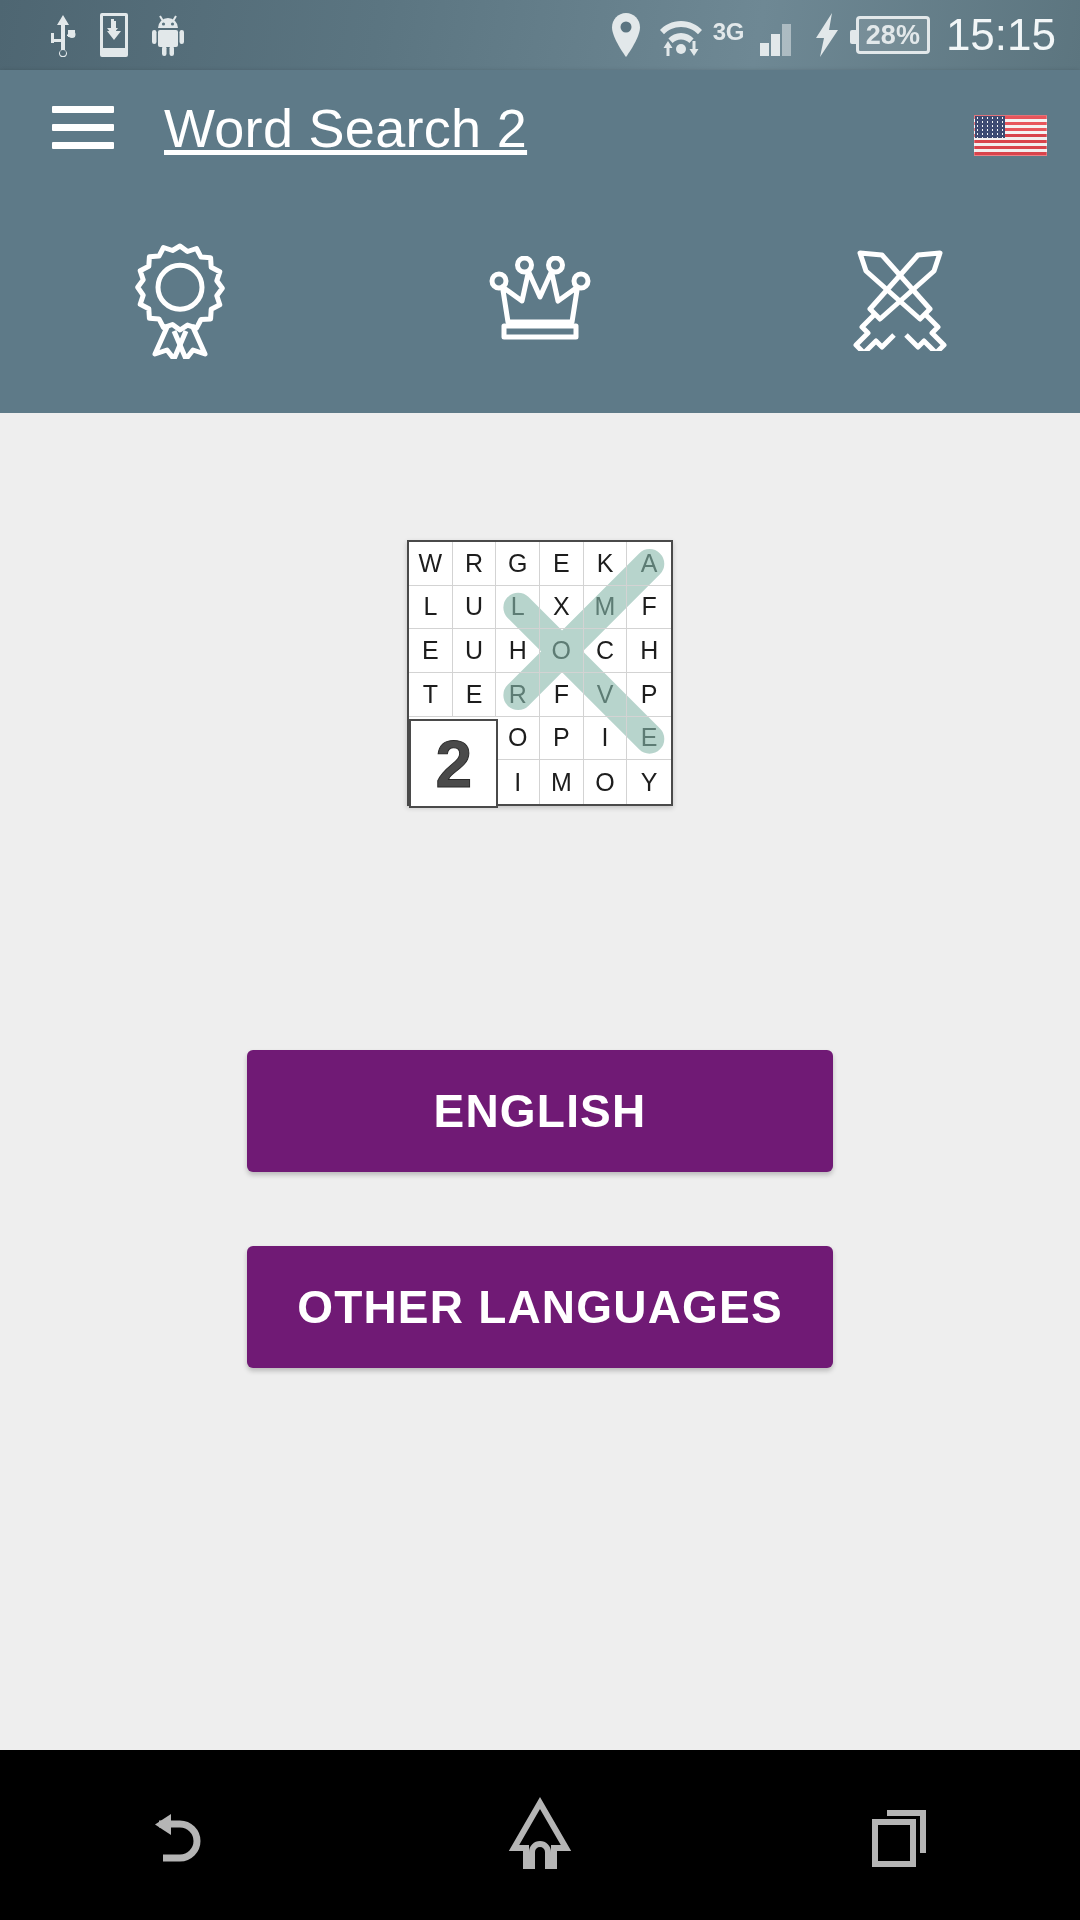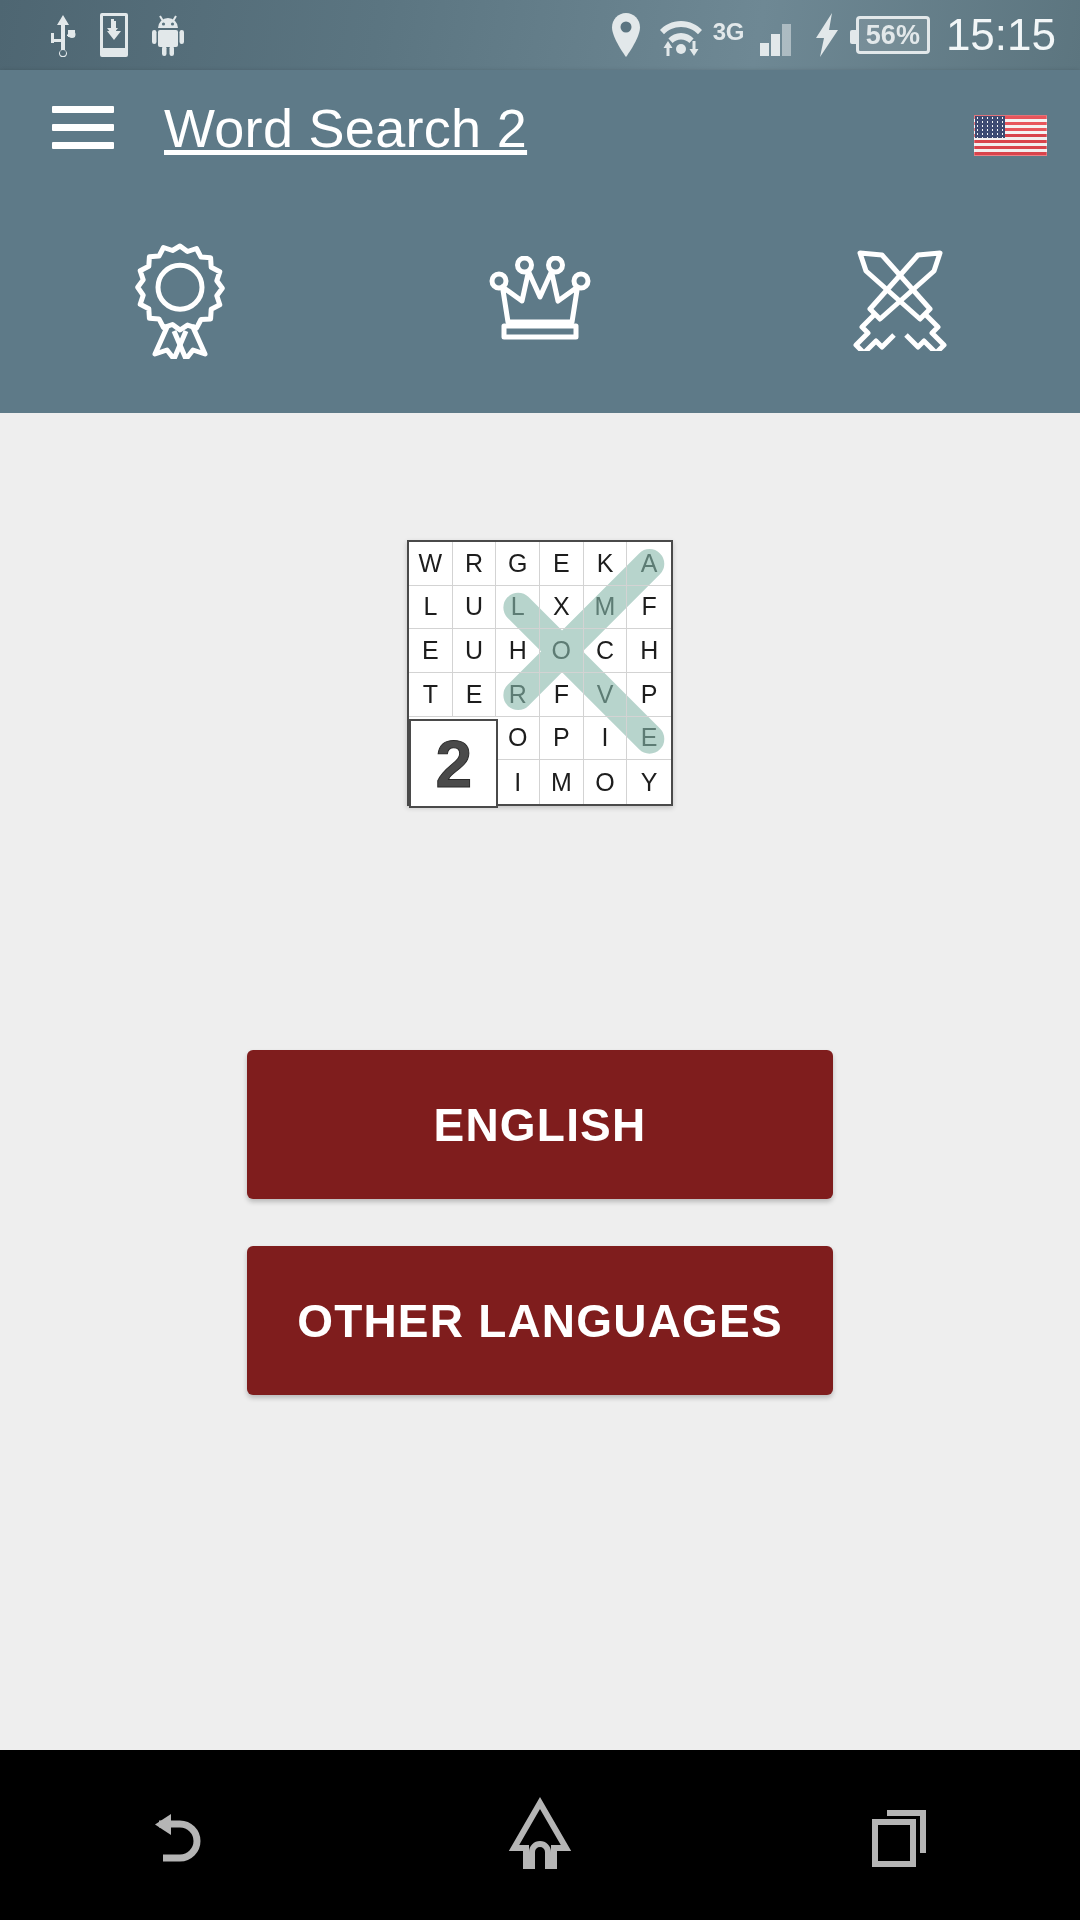--- a/index.html
+++ b/index.html
@@ -114,22 +114,22 @@
     display:flex; align-items:center; justify-content:center;
     z-index:3; box-sizing:border-box;
   }
   .badge2 span{
     font-size:66px; font-weight:700; color:#4a4a4a; line-height:1;
     -webkit-text-stroke:1px #2a2a2a; letter-spacing:-1px;
   }
 
   
   .btn{
-    position:absolute; left:247px; width:586px; height:149px;
-    background:#7f1d1d; border-radius:6px; border:none;
+    position:absolute; left:247px; width:586px; height:122px;
+    background:#701a75; border-radius:6px; border:none;
     color:#ffffff; font-size:46px; font-weight:700; letter-spacing:1.2px;
     display:flex; align-items:center; justify-content:center;
     box-shadow:0 3px 5px rgba(0,0,0,0.22);
     cursor:pointer; font-family:"Liberation Sans", sans-serif;
   }
   #btn-english{ top:637px; }
   #btn-other{ top:833px; }
 
   
   .navbar{
@@ -197,21 +197,21 @@
         <rect x="0" y="29" width="9" height="13"></rect>
         <rect x="11" y="20" width="9" height="22"></rect>
         <rect x="22" y="10" width="9" height="32" opacity="0.55"></rect>
       </svg>
     </span>
     <span>
       <svg class="sb-ico" width="26" height="44" viewBox="0 0 26 44">
         <path d="M18 0 L2 25 h8 L6 44 L24 17 h-9 Z"></path>
       </svg>
     </span>
-    <span class="sb-batt">56%</span>
+    <span class="sb-batt">28%</span>
     <span class="sb-clock">15:15</span>
   </div>
 </div>
 
 <div class="appbar">
   <div class="appbar-top">
     <div class="hamburger">
       <span></span>
         <span></span>
         <span></span>

